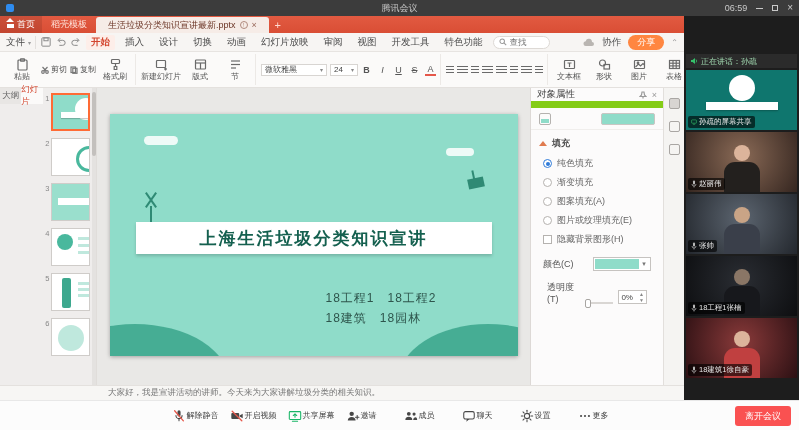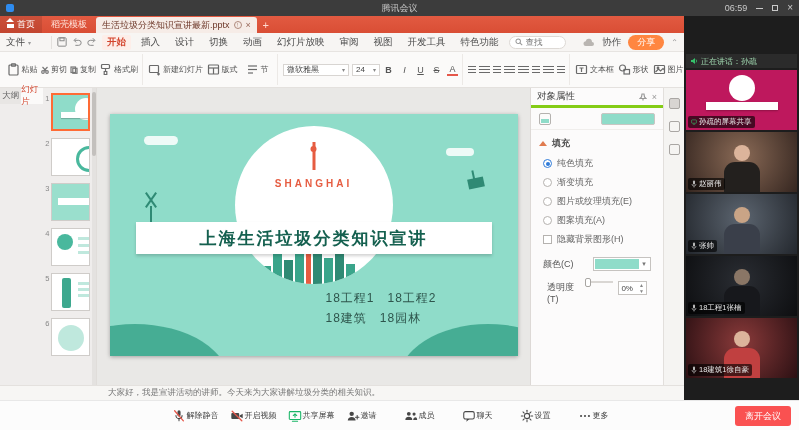--- a/index.html
+++ b/index.html
@@ -17,44 +17,44 @@
   .win-close{font-size:10px;line-height:1;color:#c9c9c9}
 
   
   .wps{position:absolute;top:16px;left:0;width:684px;height:384px;display:flex;flex-direction:column;background:#fbfaf9}
 
   .tabbar{height:17px;background:linear-gradient(#e25a41,#d94e35);display:flex;align-items:stretch;color:#fff;font-size:9px}
   .tab-home{width:42px;display:flex;align-items:center;justify-content:center;gap:3px;background:rgba(0,0,0,.10)}
   .home-glyph{width:7px;height:6px;border-bottom:4px solid #fff;position:relative}
   .home-glyph::before{content:"";position:absolute;left:-1px;top:-4px;border-left:4.5px solid transparent;border-right:4.5px solid transparent;border-bottom:4px solid #fff}
   .tab-template{padding:0 9px;display:flex;align-items:center;color:#ffe4dc}
-  .tab-doc{margin-top:1px;max-width:185px;background:#f6ece7;color:#6b3526;display:flex;align-items:center;gap:4px;padding:0 6px;border-radius:3px 3px 0 0}
+  .tab-doc{margin-top:1px;max-width:185px;background:#f6ece7;color:#6b3526;display:flex;align-items:center;gap:4px;padding:0 12px;border-radius:3px 3px 0 0}
   .doc-label{white-space:nowrap;overflow:hidden;text-overflow:ellipsis;max-width:138px}
   .doc-badge{width:8px;height:8px;border:1px solid #b08a7d;border-radius:50%;font-size:6px;line-height:6px;text-align:center;color:#b08a7d}
   .tab-close{color:#9a6a5c;font-size:9px}
   .tab-add{width:18px;display:flex;align-items:center;justify-content:center;font-size:11px;color:#ffd9cf}
 
   .menubar{height:19px;display:flex;align-items:center;background:#f7f5f3;border-bottom:1px solid #e7e4e1;font-size:9.5px;color:#4a4a4a;padding:0 6px;gap:5px}
-  .file-menu{display:flex;align-items:center;gap:3px;padding-right:20px;border-right:1px solid #e3e0dd}
+  .file-menu{display:flex;align-items:center;gap:3px;padding-right:4px;border-right:1px solid #e3e0dd}
   .mini-icons{display:flex;gap:5px;color:#8a8a8a;align-items:center}
   .mini-icons svg{width:10px;height:10px;stroke:#8a8a8a;fill:none;stroke-width:1.2}
   .menu-item{padding:1px 5px;border-radius:2px;white-space:nowrap}
   .menu-item.active{color:#d3452e;font-weight:bold;background:#fdeee9}
   .search-box{display:flex;align-items:center;gap:3px;border:1px solid #ddd9d5;background:#fff;border-radius:8px;height:13px;padding:0 5px}
   .search-box svg{width:8px;height:8px;stroke:#999;fill:none;stroke-width:1.3}
   .search-box input{border:0;outline:0;width:34px;font-size:8.5px;background:transparent;color:#555;font-family:"Liberation Sans",sans-serif}
   .menubar-right{margin-left:auto;display:flex;align-items:center;gap:7px}
   .cloud-icon svg{width:12px;height:9px;fill:#b9b5b1}
   .collab{display:flex;align-items:center;gap:2px;color:#555}
   .share-pill{background:#ff8640;color:#fff;border-radius:8px;padding:1px 9px;font-size:9px}
   .ribbon-caret{color:#999;font-size:8px}
 
   .toolbar{height:36px;display:flex;align-items:stretch;background:#fbfaf9;border-bottom:1px solid #e4e1de;padding:2px 2px;gap:1px}
   .tgroup{display:flex;align-items:center;gap:3px;padding:0 4px;border-right:1px solid #ece9e6}
-  .bigbtn{min-width:32px;display:flex;flex-direction:row;align-items:center;justify-content:center;gap:2px;color:#555;font-size:8px;line-height:1;white-space:nowrap}
+  .bigbtn{min-width:32px;display:flex;flex-direction:column;align-items:center;justify-content:center;gap:2px;color:#555;font-size:8px;line-height:1;white-space:nowrap}
   .bigbtn svg{width:13px;height:13px;stroke:#6a6a6a;fill:none;stroke-width:1.2}
   .smallcol{display:flex;justify-content:center;gap:3px}
   .smallbtn{font-size:8px;color:#555;display:flex;align-items:center;gap:2px;white-space:nowrap}
   .smallbtn svg{width:8px;height:8px;stroke:#777;fill:none;stroke-width:1.2}
   .fontcol{display:flex;flex-direction:row;justify-content:center;gap:3px}
   .fontrow{display:flex;gap:3px;align-items:center}
   .fbox{border:1px solid #d8d5d2;background:#fff;height:12px;display:flex;align-items:center;justify-content:space-between;font-size:8px;color:#444;padding:0 3px;gap:3px}
   .fbox .caret{font-size:6px;color:#888}
   .fmtbtns{display:flex;gap:5px;font-size:9px;color:#555;align-items:center}
   .fmtbtns .fb{width:11px;text-align:center}
@@ -109,58 +109,58 @@
   .sl-sky i:nth-child(1){height:18px}.sl-sky i:nth-child(2){height:34px}
   .sl-sky i:nth-child(3){height:24px;background:#2f8a74}.sl-sky i:nth-child(4){height:48px}
   .sl-sky i:nth-child(5){height:30px;background:#e65c41;width:5px}.sl-sky i:nth-child(6){height:54px;background:#2f8a74}
   .sl-sky i:nth-child(7){height:26px}.sl-sky i:nth-child(8){height:40px;background:#2f8a74}
   .sl-sky i:nth-child(9){height:20px}.sl-sky i:nth-child(10){height:12px}
   .sl-banner{position:absolute;left:26px;right:26px;top:108px;height:32px;background:#fff;box-shadow:0 2px 3px rgba(0,0,0,.18);display:flex;align-items:center;justify-content:center;z-index:3}
   .sl-title{font-size:17px;font-weight:bold;color:#14604f;letter-spacing:2px;white-space:nowrap}
   .sl-classes{position:absolute;left:216px;top:174px;font-size:12px;font-weight:normal;color:#2e554c;line-height:20px;letter-spacing:1px;z-index:3}
 
   .props{width:133px;background:#fcfbfb;border-left:1px solid #ddd9d6;display:flex;flex-direction:column;font-size:9px;color:#555}
-  .props-header{height:20px;display:flex;align-items:center;padding:0 6px;border-bottom:3px solid #84cc16;color:#444;font-size:9.5px}
+  .props-header{height:20px;display:flex;align-items:center;padding:0 6px;border-bottom:7px solid #84cc16;color:#444;font-size:9.5px}
   .ph-icons{margin-left:auto;display:flex;gap:5px;color:#999;align-items:center}
   .ph-icons svg{width:8px;height:8px;stroke:#999;fill:none;stroke-width:1.2}
   .fill-toprow{height:22px;display:flex;align-items:center;padding:0 8px;gap:6px;border-bottom:1px solid #f0eeec}
   .bucket-icon{width:12px;height:12px;border:1px solid #b5b2af;border-radius:2px;position:relative}
   .bucket-icon::after{content:"";position:absolute;left:1px;right:1px;bottom:1px;height:4px;background:#8fdcc9}
   .fill-swatch{margin-left:auto;width:54px;height:12px;background:#8fdcc9;border:1px solid #c9c6c3;border-radius:2px}
   .sec-header{display:flex;align-items:center;gap:5px;padding:7px 8px 4px;color:#4a4a4a;font-weight:bold}
   .sec-tri{width:0;height:0;border-left:4px solid transparent;border-right:4px solid transparent;border-bottom:5px solid #e07b4f}
   .radio-row,.check-row{display:flex;align-items:center;gap:5px;padding:3px 12px;color:#666;white-space:nowrap}
   .radio{width:9px;height:9px;border:1px solid #b5b2af;border-radius:50%;background:#fff;flex:none;position:relative}
   .radio.checked{border-color:#2f7bd9}
   .radio.checked::after{content:"";position:absolute;left:1.5px;top:1.5px;width:4px;height:4px;border-radius:50%;background:#2f7bd9}
   .checkbox{width:9px;height:9px;border:1px solid #b5b2af;background:#fff;flex:none}
   .color-row{display:flex;align-items:center;padding:8px 12px 4px;gap:4px}
   .color-drop{margin-left:auto;width:58px;height:14px;border:1px solid #c6c3c0;background:#fff;display:flex;align-items:center;padding:1px}
   .color-fill{flex:1;height:100%;background:#8fdcc9}
   .color-caret{width:10px;text-align:center;color:#777;font-size:7px}
-  .opacity-row{display:flex;align-items:flex-start;padding:6px 16px;gap:5px}
+  .opacity-row{display:flex;align-items:flex-end;padding:6px 16px;gap:5px}
   .slider{flex:1;height:2px;background:#d9d6d3;position:relative;min-width:28px}
   .slider-handle{position:absolute;left:0;top:-3.5px;width:6px;height:9px;background:#fff;border:1px solid #a8a5a2;border-radius:2px}
   .opacity-box{width:32px;height:14px;border:1px solid #c6c3c0;background:#fff;display:flex;align-items:center;justify-content:space-between;padding:0 2px;font-size:8px;color:#444}
   .spin{display:flex;flex-direction:column;gap:1px;font-size:5px;color:#888;line-height:1}
 
   .side-strip{width:21px;background:#f5f4f2;border-left:1px solid #e2dfdc;display:flex;flex-direction:column;align-items:center;padding-top:10px;gap:12px}
   .strip-icon{width:11px;height:11px;border:1px solid #a9a6a3;border-radius:2px}
   .strip-icon.fill{background:#d8d5d2}
 
   .notes{height:15px;background:#f7f6f4;border-top:1px solid #e4e1de;display:flex;align-items:center;font-size:8.5px;color:#777;padding-left:108px;white-space:nowrap;overflow:hidden}
 
   
   .vsidebar{position:absolute;top:16px;left:684px;width:115px;height:384px;background:#1d1d1d;padding:0 2px}
   .speaking{margin-top:38px;height:14px;background:#2b2b2b;border-radius:0;display:flex;align-items:center;gap:3px;padding:0 4px;font-size:8px;color:#9fd6ae;white-space:nowrap;overflow:hidden}
   .speaking svg{width:8px;height:8px;fill:#35c06a;flex:none}
   .vtile{position:relative;width:111px;height:60px;margin-top:2px;background:#000;overflow:hidden}
   .vlabel{position:absolute;left:2px;bottom:2px;background:rgba(0,0,0,.62);border-radius:2px;padding:1px 3px;font-size:7.5px;color:#e8e8e8;display:flex;align-items:center;gap:2px;max-width:105px;white-space:nowrap;overflow:hidden;z-index:2}
   .vlabel svg{width:6px;height:8px;flex:none}
-  .vtile.share-tile{background:#be185d}
+  .vtile.share-tile{background:#0f766e}
   .vtile.share-tile::before{content:"";position:absolute;left:43px;top:5px;width:26px;height:26px;border-radius:50%;background:#fff}
   .vtile.share-tile::after{content:"";position:absolute;left:20px;top:32px;width:72px;height:8px;background:#fff;box-shadow:0 1px 2px rgba(0,0,0,.25)}
   .person::before{content:"";position:absolute;left:50%;top:13px;transform:translateX(-50%);width:16px;height:16px;border-radius:50%;background:var(--skin)}
   .person::after{content:"";position:absolute;left:50%;top:30px;transform:translateX(-50%);width:36px;height:30px;border-radius:11px 11px 0 0;background:var(--shirt)}
   .vtile.p1{background:radial-gradient(circle at 50% 40%,#8a6a56,#352620);--skin:#dcb49b;--shirt:#23201e}
   .vtile.p2{background:radial-gradient(circle at 50% 40%,#5c6570,#23272d);--skin:#c9a486;--shirt:#3a3f4a}
   .vtile.p3{background:radial-gradient(circle at 50% 40%,#2a2d33,#0d0e10);--skin:#8a7666;--shirt:#17181c}
   .vtile.p4{background:radial-gradient(circle at 50% 40%,#8a3a3a,#2c1013);--skin:#dcb49b;--shirt:#c04040}
 
   
@@ -445,36 +445,20 @@
       </div>
 
       <div class="canvas">
         <div class="slide">
           <span class="sl-hill l"></span>
           <span class="sl-hill r"></span>
           <span class="sl-cloud c1"></span>
           <span class="sl-cloud c2"></span>
           <span class="sl-turbine"></span>
           <span class="sl-sat"></span>
-          <div class="sl-circle">
-            <span class="sl-tower"></span>
-            <div class="sl-city-name">SHANGHAI</div>
-            <div class="sl-sky">
-                <i></i>
-                <i></i>
-                <i></i>
-                <i></i>
-                <i></i>
-                <i></i>
-                <i></i>
-                <i></i>
-                <i></i>
-                <i></i>
-              </div>
-          </div>
           <div class="sl-banner">
             <span class="sl-title">上海生活垃圾分类知识宣讲</span>
           </div>
           <div class="sl-classes">
             <div>18工程1　18工程2</div>
             <div>18建筑　18园林</div>
           </div>
         </div>
       </div>
 
@@ -500,25 +484,25 @@
         <div class="radio-row">
           <span class="radio checked"></span>
           <span>纯色填充</span>
         </div>
         <div class="radio-row">
           <span class="radio"></span>
           <span>渐变填充</span>
         </div>
         <div class="radio-row">
           <span class="radio"></span>
-          <span>图片或纹理填充(E)</span>
+          <span>图案填充(A)</span>
         </div>
         <div class="radio-row">
           <span class="radio"></span>
-          <span>图案填充(A)</span>
+          <span>图片或纹理填充(E)</span>
         </div>
         <div class="check-row">
           <span class="checkbox"></span>
           <span>隐藏背景图形(H)</span>
         </div>
         <div class="color-row">
           <span>颜色(C)</span>
           <span class="color-drop">
             <span class="color-fill"></span>
             <span class="color-caret">▾</span>

